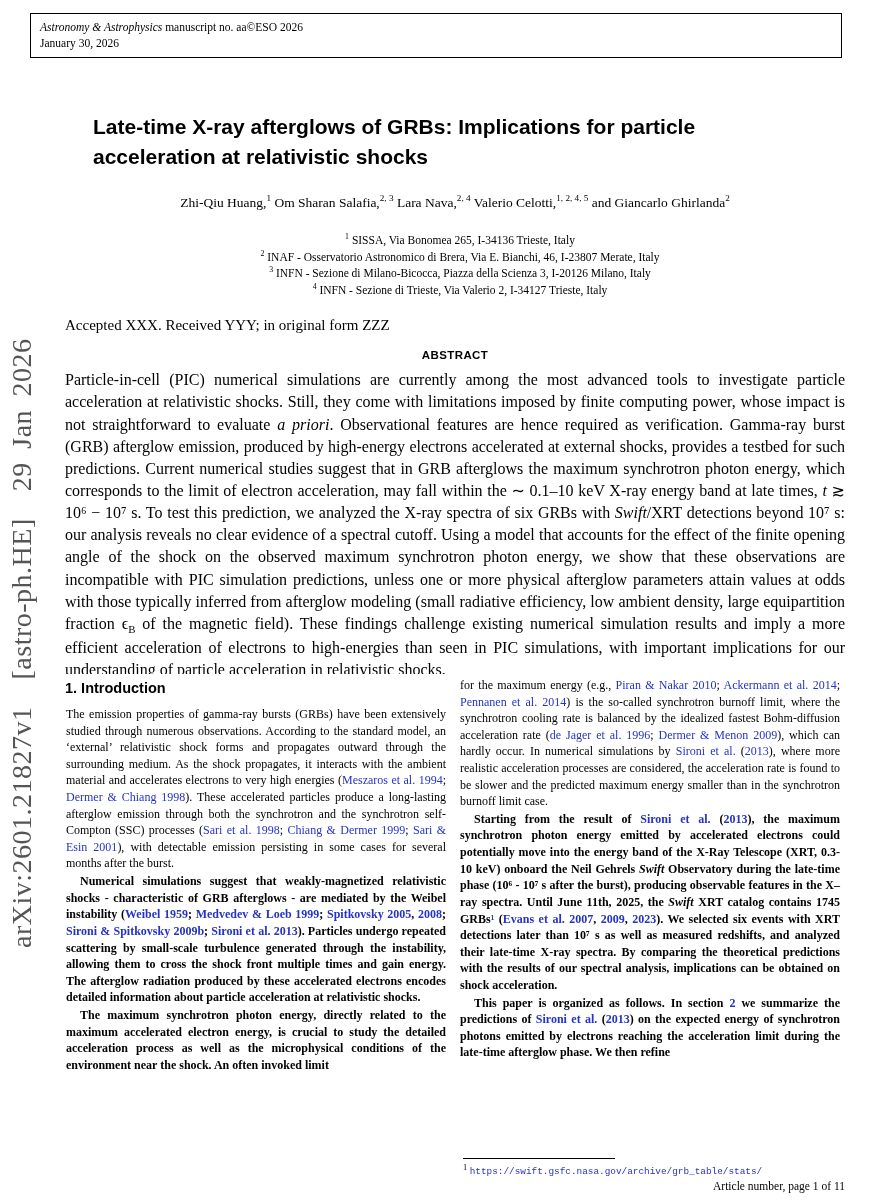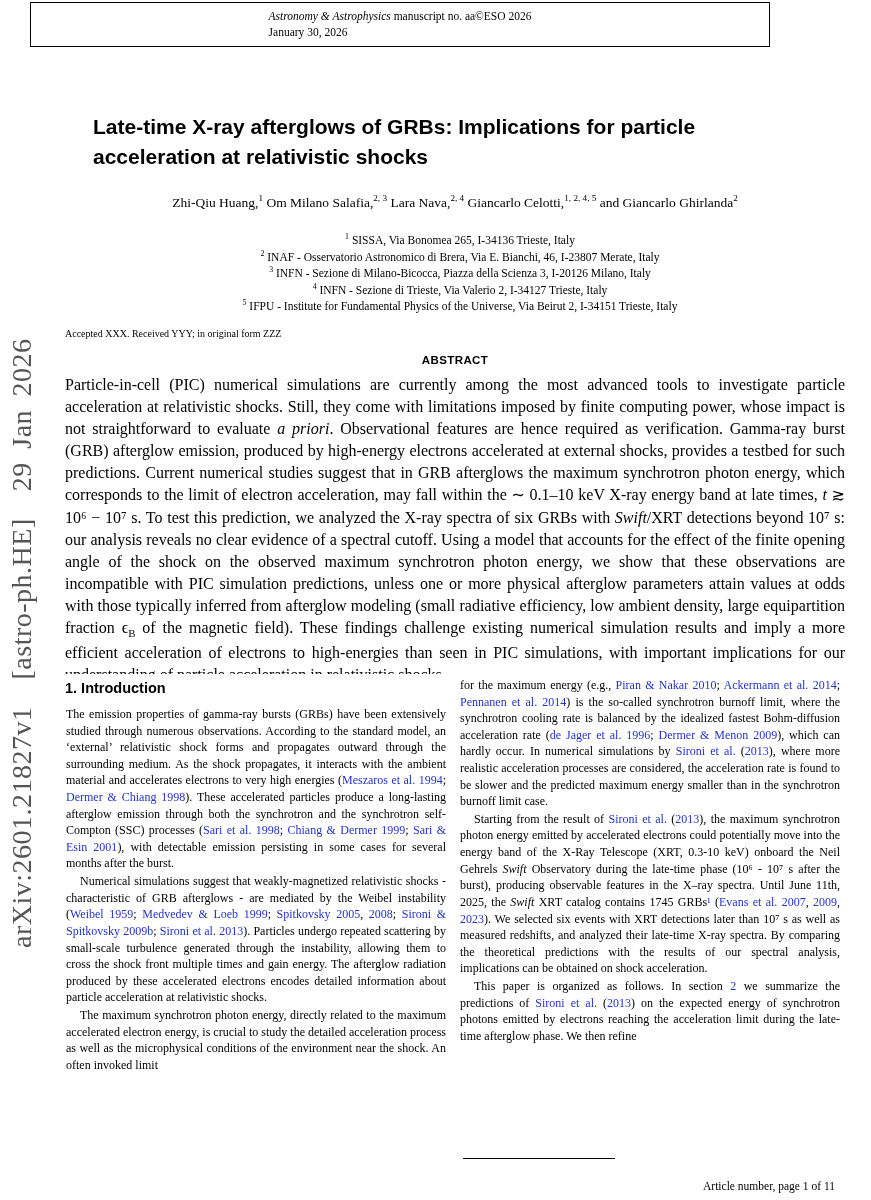--- a/index.html
+++ b/index.html
@@ -1,85 +1,84 @@
 <!DOCTYPE html>
 <html lang="en" style="--link: #2433c6; --stamp: #555555;"><head>
 <meta charset="utf-8">
 <style>
   html,body{margin:0;padding:0;}
   body{
     width:871px;height:1200px;position:relative;background:#ffffff;color:#000;
     font-family:"Liberation Serif", serif;overflow:hidden;
   }
   .header-box{
-    position:absolute;left:30px;top:2px;width:740px;box-sizing:border-box;
-    border:1px solid #000;display:flex;justify-content:center;
+    position:absolute;left:30px;top:13px;width:812px;box-sizing:border-box;
+    border:1px solid #000;display:flex;justify-content:flex-start;
     padding:5px 9px 6px 9px;font-size:11.5px;line-height:1.4;
   }
   .header-right{font-size:11.5px;}
   .arxiv-stamp{
     position:absolute;top:948px;left:6px;transform:rotate(-90deg);transform-origin:0 0;
     font-size:28px;color:var(--stamp,#555);white-space:pre;word-spacing:6px;
     font-family:"Liberation Serif", serif;letter-spacing:0.5px;
   }
   .front{position:absolute;left:65px;top:112px;width:780px;height:562px;overflow:hidden;}
   .title{
     margin:0 28px;font-family:"Liberation Sans", sans-serif;font-weight:bold;
     font-size:21px;line-height:1.45;text-align:left;
   }
   .authors{margin-top:20px;text-align:center;font-size:13.5px;}
   .affnum{font-size:0.68em;}
   .affils{margin:22px 0 0 10px;font-size:11.5px;line-height:1.36;text-align:center;}
   .affil{padding-left:15px;text-indent:-15px;}
-  .dates{margin-top:13px;font-size:10px;}
+  .dates{margin-top:19px;font-size:15px;}
   .abs-head{
     margin-top:15px;text-align:center;font-family:"Liberation Sans", sans-serif;
     font-weight:bold;font-size:11.5px;letter-spacing:0.4px;
   }
   .abstract{margin:8px 0 0 0;font-size:16px;line-height:1.385;text-align:justify;hyphens:auto;}
   .keywords{margin:8px 0 0 0;font-size:12px;}
   .kw-label{font-family:"Liberation Sans", sans-serif;font-weight:bold;font-size:10px;text-decoration:underline;}
   .front-rule{margin-top:14px;border-top:1px solid #000;height:0;}
   .columns{position:absolute;left:65px;top:676px;width:780px;height:524px;display:flex;gap:12px;}
   .col{width:382px;box-sizing:border-box;overflow:hidden;}
   .col-left{height:524px;}
   .col-right{height:484px;}
   .sec-head{margin:4px 0 10px 0;font-family:"Liberation Sans", sans-serif;font-weight:bold;font-size:14.5px;}
   .para{margin:1px;font-size:12px;line-height:1.385;text-align:justify;hyphens:auto;}
-  .para.indent{text-indent:14px;}
+  .para.indent{text-indent:14px;font-weight:bold;}
   .cite{color:var(--link,#2433c6);}
   .it{font-style:italic;}
   sub{font-size:0.68em;}
   .footnote{position:absolute;left:463px;top:1158px;width:382px;font-size:10px;}
   .footnote-rule{width:152px;border-top:1px solid #000;margin-bottom:4px;}
   .fn-url{font-family:"Liberation Mono", monospace;font-size:9.4px;color:var(--link,#2433c6);}
-  .page-footer{position:absolute;right:36px;top:1180px;font-size:11.5px;}
+  .page-footer{position:absolute;right:26px;top:1180px;font-size:11.5px;}
 </style>
 </head>
 <body>
 
 <div class="header-box">
   <div class="header-left">
     <div><span class="it">Astronomy &amp; Astrophysics</span> manuscript no. aa</div>
     <div>January 30, 2026</div>
   </div>
   <div class="header-right">©ESO 2026</div>
 </div>
 
 <div class="arxiv-stamp">arXiv:2601.21827v1  [astro-ph.HE]  29 Jan 2026</div>
 
 <div class="front">
   <h1 class="title">Late-time X-ray afterglows of GRBs: Implications for particle acceleration at relativistic shocks</h1>
-  <div class="authors" id="authors"><span>Zhi-Qiu Huang,</span><sup class="affnum">1</sup><span> Om Milano Salafia,</span><sup class="affnum">2, 3</sup><span> Lara Nava,</span><sup class="affnum">2, 4</sup><span> Giancarlo Celotti,</span><sup class="affnum">1, 2, 4, 5</sup><span> and Giancarlo Ghirlanda</span><sup class="affnum">2</sup></div>
+  <div class="authors" id="authors"><span>Zhi-Qiu Huang,</span><sup class="affnum">1</sup><span> Om Sharan Salafia,</span><sup class="affnum">2, 3</sup><span> Lara Nava,</span><sup class="affnum">2, 4</sup><span> Valerio Celotti,</span><sup class="affnum">1, 2, 4, 5</sup><span> and Giancarlo Ghirlanda</span><sup class="affnum">2</sup></div>
   <div class="affils" id="affils">
       <div class="affil"><sup class="affnum">1</sup><span> SISSA, Via Bonomea 265, I-34136 Trieste, Italy</span></div>
       <div class="affil"><sup class="affnum">2</sup><span> INAF - Osservatorio Astronomico di Brera, Via E. Bianchi, 46, I-23807 Merate, Italy</span></div>
       <div class="affil"><sup class="affnum">3</sup><span> INFN - Sezione di Milano-Bicocca, Piazza della Scienza 3, I-20126 Milano, Italy</span></div>
       <div class="affil"><sup class="affnum">4</sup><span> INFN - Sezione di Trieste, Via Valerio 2, I-34127 Trieste, Italy</span></div>
-      <div class="affil"><sup class="affnum">5</sup><span> IFPU - Institute for Fundamental Physics of the Universe, Via Beirut 2, I-34151 Trieste, Italy</span></div>
     </div>
   <div class="dates">Accepted XXX. Received YYY; in original form ZZZ</div>
   <div class="abs-head">ABSTRACT</div>
   <p class="abstract">Particle-in-cell (PIC) numerical simulations are currently among the most advanced tools to investigate particle acceleration at relativistic shocks. Still, they come with limitations imposed by finite computing power, whose impact is not straightforward to evaluate <span class="it">a priori</span>. Observational features are hence required as verification. Gamma-ray burst (GRB) afterglow emission, produced by high-energy electrons accelerated at external shocks, provides a testbed for such predictions. Current numerical studies suggest that in GRB afterglows the maximum synchrotron photon energy, which corresponds to the limit of electron acceleration, may fall within the ∼ 0.1–10 keV X-ray energy band at late times, <span class="it">t</span> ≳ 10⁶ − 10⁷ s. To test this prediction, we analyzed the X-ray spectra of six GRBs with <span class="it">Swift</span>/XRT detections beyond 10⁷ s: our analysis reveals no clear evidence of a spectral cutoff. Using a model that accounts for the effect of the finite opening angle of the shock on the observed maximum synchrotron photon energy, we show that these observations are incompatible with PIC simulation predictions, unless one or more physical afterglow parameters attain values at odds with those typically inferred from afterglow modeling (small radiative efficiency, low ambient density, large equipartition fraction ϵ<sub>B</sub> of the magnetic field). These findings challenge existing numerical simulation results and imply a more efficient acceleration of electrons to high-energies than seen in PIC simulations, with important implications for our understanding of particle acceleration in relativistic shocks.</p>
   <p class="keywords"><span class="kw-label">Key words.</span> <span>Radiation mechanisms: non-thermal - Gamma ray bursts - Acceleration of particles</span></p>
   <div class="front-rule"></div>
 </div>
 
 <div class="columns">
   <div class="col col-left" id="col-left">
@@ -90,15 +89,16 @@
     </div>
   <div class="col col-right" id="col-right">
       <p class="para">for the maximum energy (e.g., <span class="cite">Piran &amp; Nakar 2010</span>; <span class="cite">Ackermann et al. 2014</span>; <span class="cite">Pennanen et al. 2014</span>) is the so-called synchrotron burnoff limit, where the synchrotron cooling rate is balanced by the idealized fastest Bohm-diffusion acceleration rate (<span class="cite">de Jager et al. 1996</span>; <span class="cite">Dermer &amp; Menon 2009</span>), which can hardly occur. In numerical simulations by <span class="cite">Sironi et al.</span> (<span class="cite">2013</span>), where more realistic acceleration processes are considered, the acceleration rate is found to be slower and the predicted maximum energy smaller than in the synchrotron burnoff limit case.</p>
       <p class="para indent">Starting from the result of <span class="cite">Sironi et al.</span> (<span class="cite">2013</span>), the maximum synchrotron photon energy emitted by accelerated electrons could potentially move into the energy band of the X-Ray Telescope (XRT, 0.3-10 keV) onboard the Neil Gehrels <span class="it">Swift</span> Observatory during the late-time phase (10⁶ - 10⁷ s after the burst), producing observable features in the X–ray spectra. Until June 11th, 2025, the <span class="it">Swift</span> XRT catalog contains 1745 GRBs<span class="cite">¹</span> (<span class="cite">Evans et al. 2007</span>, <span class="cite">2009</span>, <span class="cite">2023</span>). We selected six events with XRT detections later than 10⁷ s as well as measured redshifts, and analyzed their late-time X-ray spectra. By comparing the theoretical predictions with the results of our spectral analysis, implications can be obtained on shock acceleration.</p>
       <p class="para indent">This paper is organized as follows. In section <span class="cite">2</span> we summarize the predictions of <span class="cite">Sironi et al.</span> (<span class="cite">2013</span>) on the expected energy of synchrotron photons emitted by electrons reaching the acceleration limit during the late-time afterglow phase. We then refine</p>
     </div>
 </div>
 
 <div class="footnote">
   <div class="footnote-rule"></div>
+  <div class="footnote-line"><sup>1</sup> <span class="fn-url">https://swift.gsfc.nasa.gov/archive/grb_table/stats/</span></div>
 </div>
 
 <div class="page-footer">Article number, page 1 of 11</div>
 
 </body></html>

